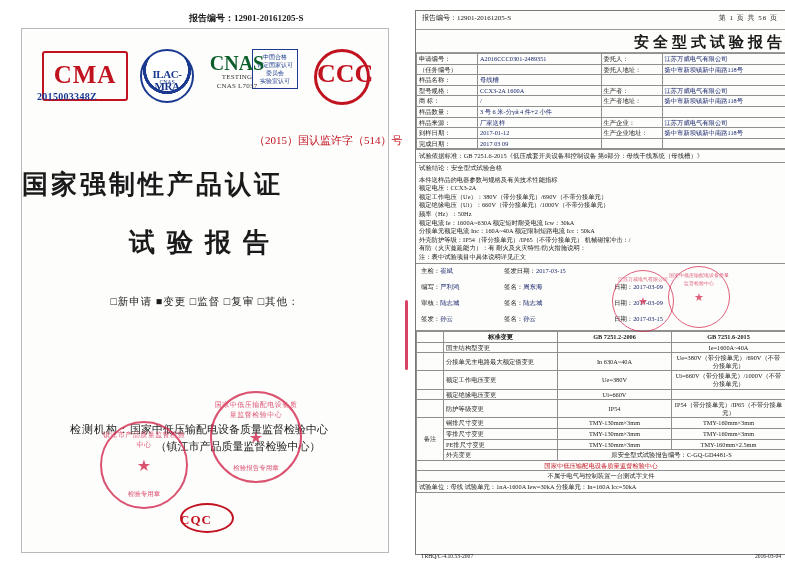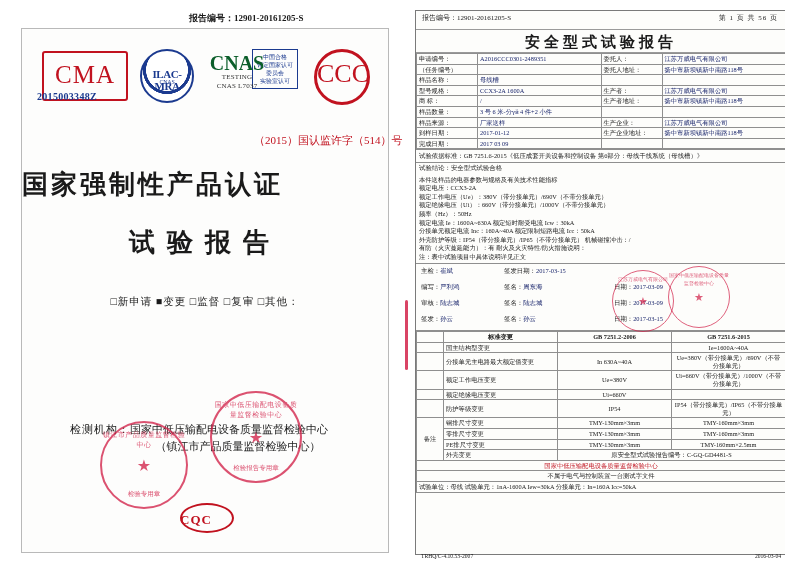--- a/index.html
+++ b/index.html
@@ -53,21 +53,21 @@
   .logo-cma {
     position: absolute;
     left: 20px;
     top: 4px;
     width: 82px;
     height: 46px;
     border: 2px solid #c1121f;
     border-radius: 3px;
     color: #c1121f;
     font-family: "Liberation Serif", serif;
-    font-weight: normal;
+    font-weight: bold;
     font-size: 25px;
     line-height: 44px;
     text-align: center;
     letter-spacing: 1px;
   }
   .cma-code {
     position: absolute;
     left: 15px;
     top: 44px;
     font-size: 10px;
@@ -145,21 +145,21 @@
     position: absolute;
     left: 292px;
     top: 2px;
     width: 50px;
     height: 50px;
     border-radius: 50%;
     border: 3px solid #c1121f;
     color: #c1121f;
     text-align: center;
     font-size: 26px;
-    font-weight: normal;
+    font-weight: bold;
     line-height: 44px;
     font-family: "Liberation Serif", serif;
   }
   .ccc-caption {
     position: absolute;
     left: 232px;
     top: 104px;
     font-size: 11px;
     color: #c1121f;
     white-space: nowrap;
@@ -297,21 +297,21 @@
   .r-head {
     position: relative;
     height: 15px;
     border-bottom: 1px solid #9a9a9a;
     padding: 3px 5px 0 5px;
     font-size: 7px;
   }
   .r-head .r-no { position: absolute; left: 6px; top: 3px; }
   .r-head .r-pg { position: absolute; right: 8px; top: 3px; letter-spacing: 1px;}
   .r-title {
-    text-align: center;
+    text-align: right;
     font-size: 15px;
     font-weight: bold;
     letter-spacing: 4px;
     padding: 8px 0 6px 0;
     border-bottom: 1px solid #9a9a9a;
   }
   table.rtab {
     width: 100%;
     border-collapse: collapse;
     table-layout: fixed;

